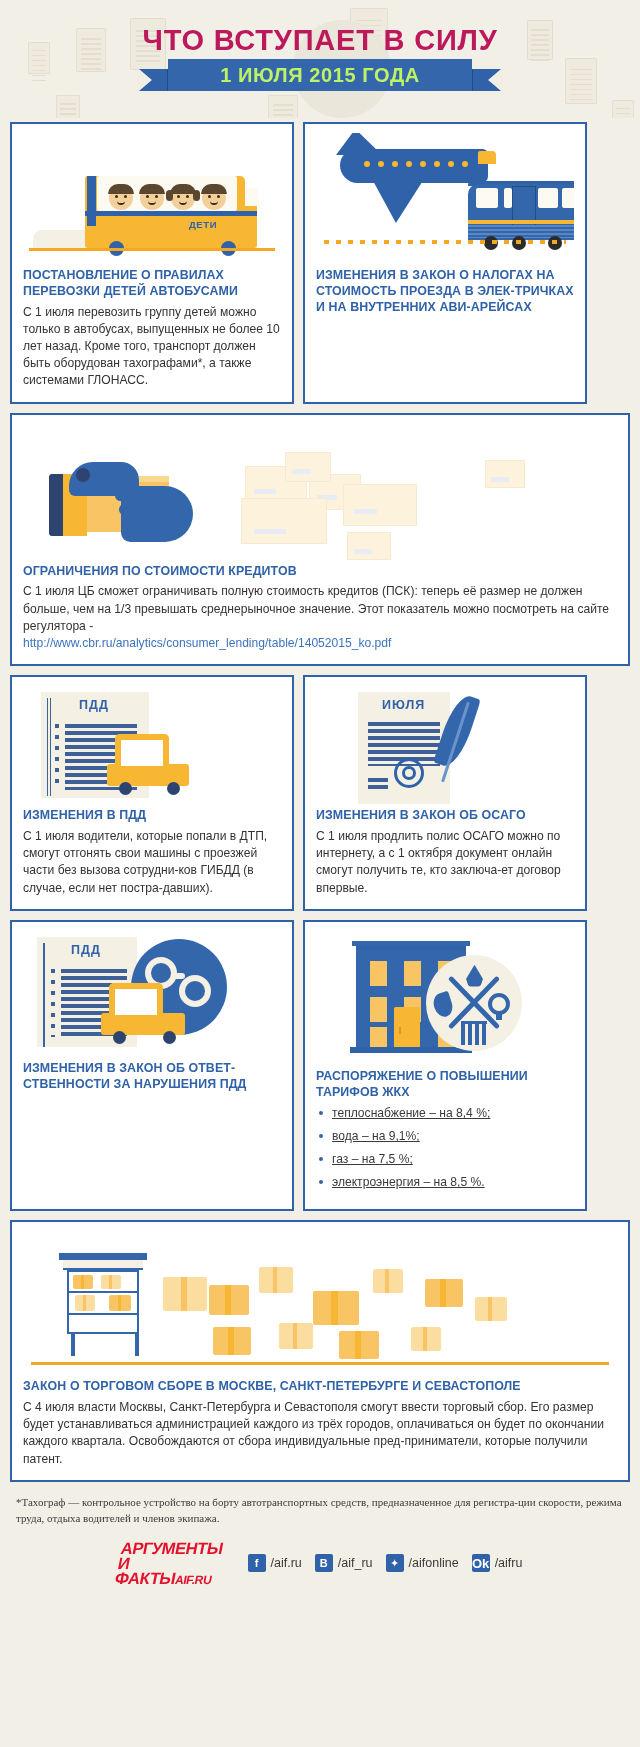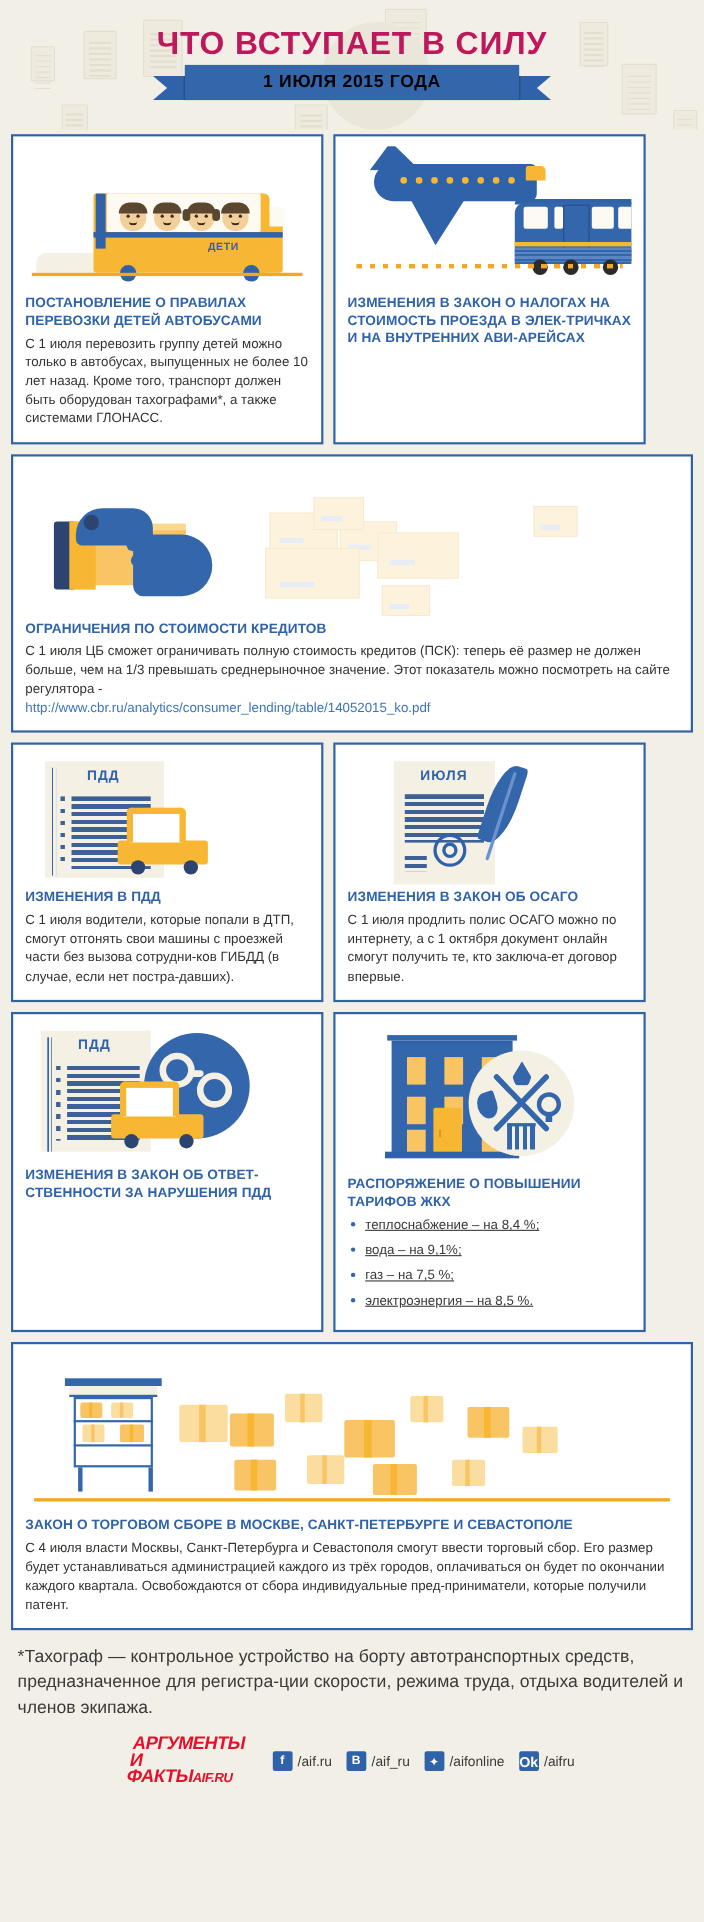--- a/index.html
+++ b/index.html
@@ -72,22 +72,22 @@
     content: ""; position: absolute; top: 0; bottom: 0; width: 6px; background: #254c85;
   }
   .ribbon-tail.left::after { right: 0; }
   .ribbon-tail.right::after { left: 0; }
   .ribbon {
     position: absolute;
     left: 168px; right: 168px;
     top: 0; height: 32px;
     background: #3466ab;
     display: flex; align-items: center; justify-content: center;
-    color: #000000;
-    font-size: 16px;
+    color: #bef264;
+    font-size: 20px;
     font-weight: bold;
     letter-spacing: 0.6px;
   }
 
   
   .grid {
     padding: 4px 10px 0 10px;
     display: flex;
     flex-wrap: wrap;
     gap: 9px;
@@ -240,23 +240,24 @@
   .stall-leg { position: absolute; top: 103px; width: 4px; height: 22px; background: #3466ab; }
   .box { position: absolute; background: #f9c463; border-radius: 2px; }
   .box::after { content: ""; position: absolute; left: 40%; top: 0; bottom: 0; width: 14%; background: #f7b733; }
   .box.pale { background: #fbdda0; }
   .box.pale::after { background: #f9c463; }
   .market-ground { position: absolute; left: 8px; right: 8px; bottom: 14px; height: 3px; background: #f5a623; }
 
   
   .footnote {
     margin: 13px 16px 0 16px;
-    font-size: 16px;
+    font-size: 11px;
     line-height: 1.45;
     color: #3a3a38;
+    font-family: Liberation Serif, serif;
   }
   .footer {
     margin-top: 14px;
     padding-bottom: 18px;
     display: flex;
     align-items: center;
     justify-content: center;
     gap: 18px;
   }
   .aif-logo {

